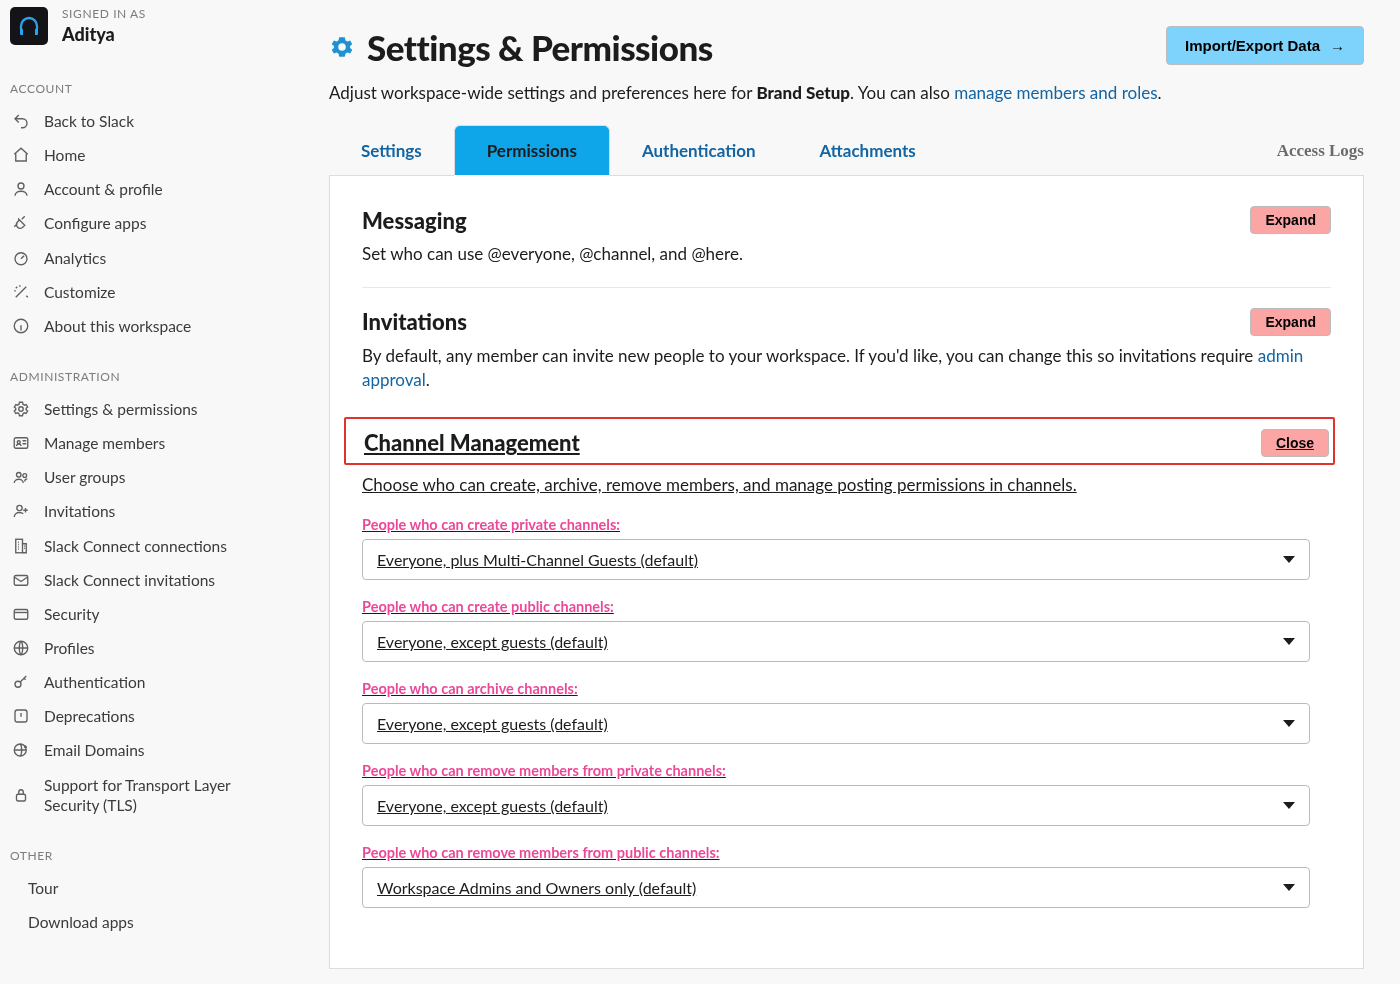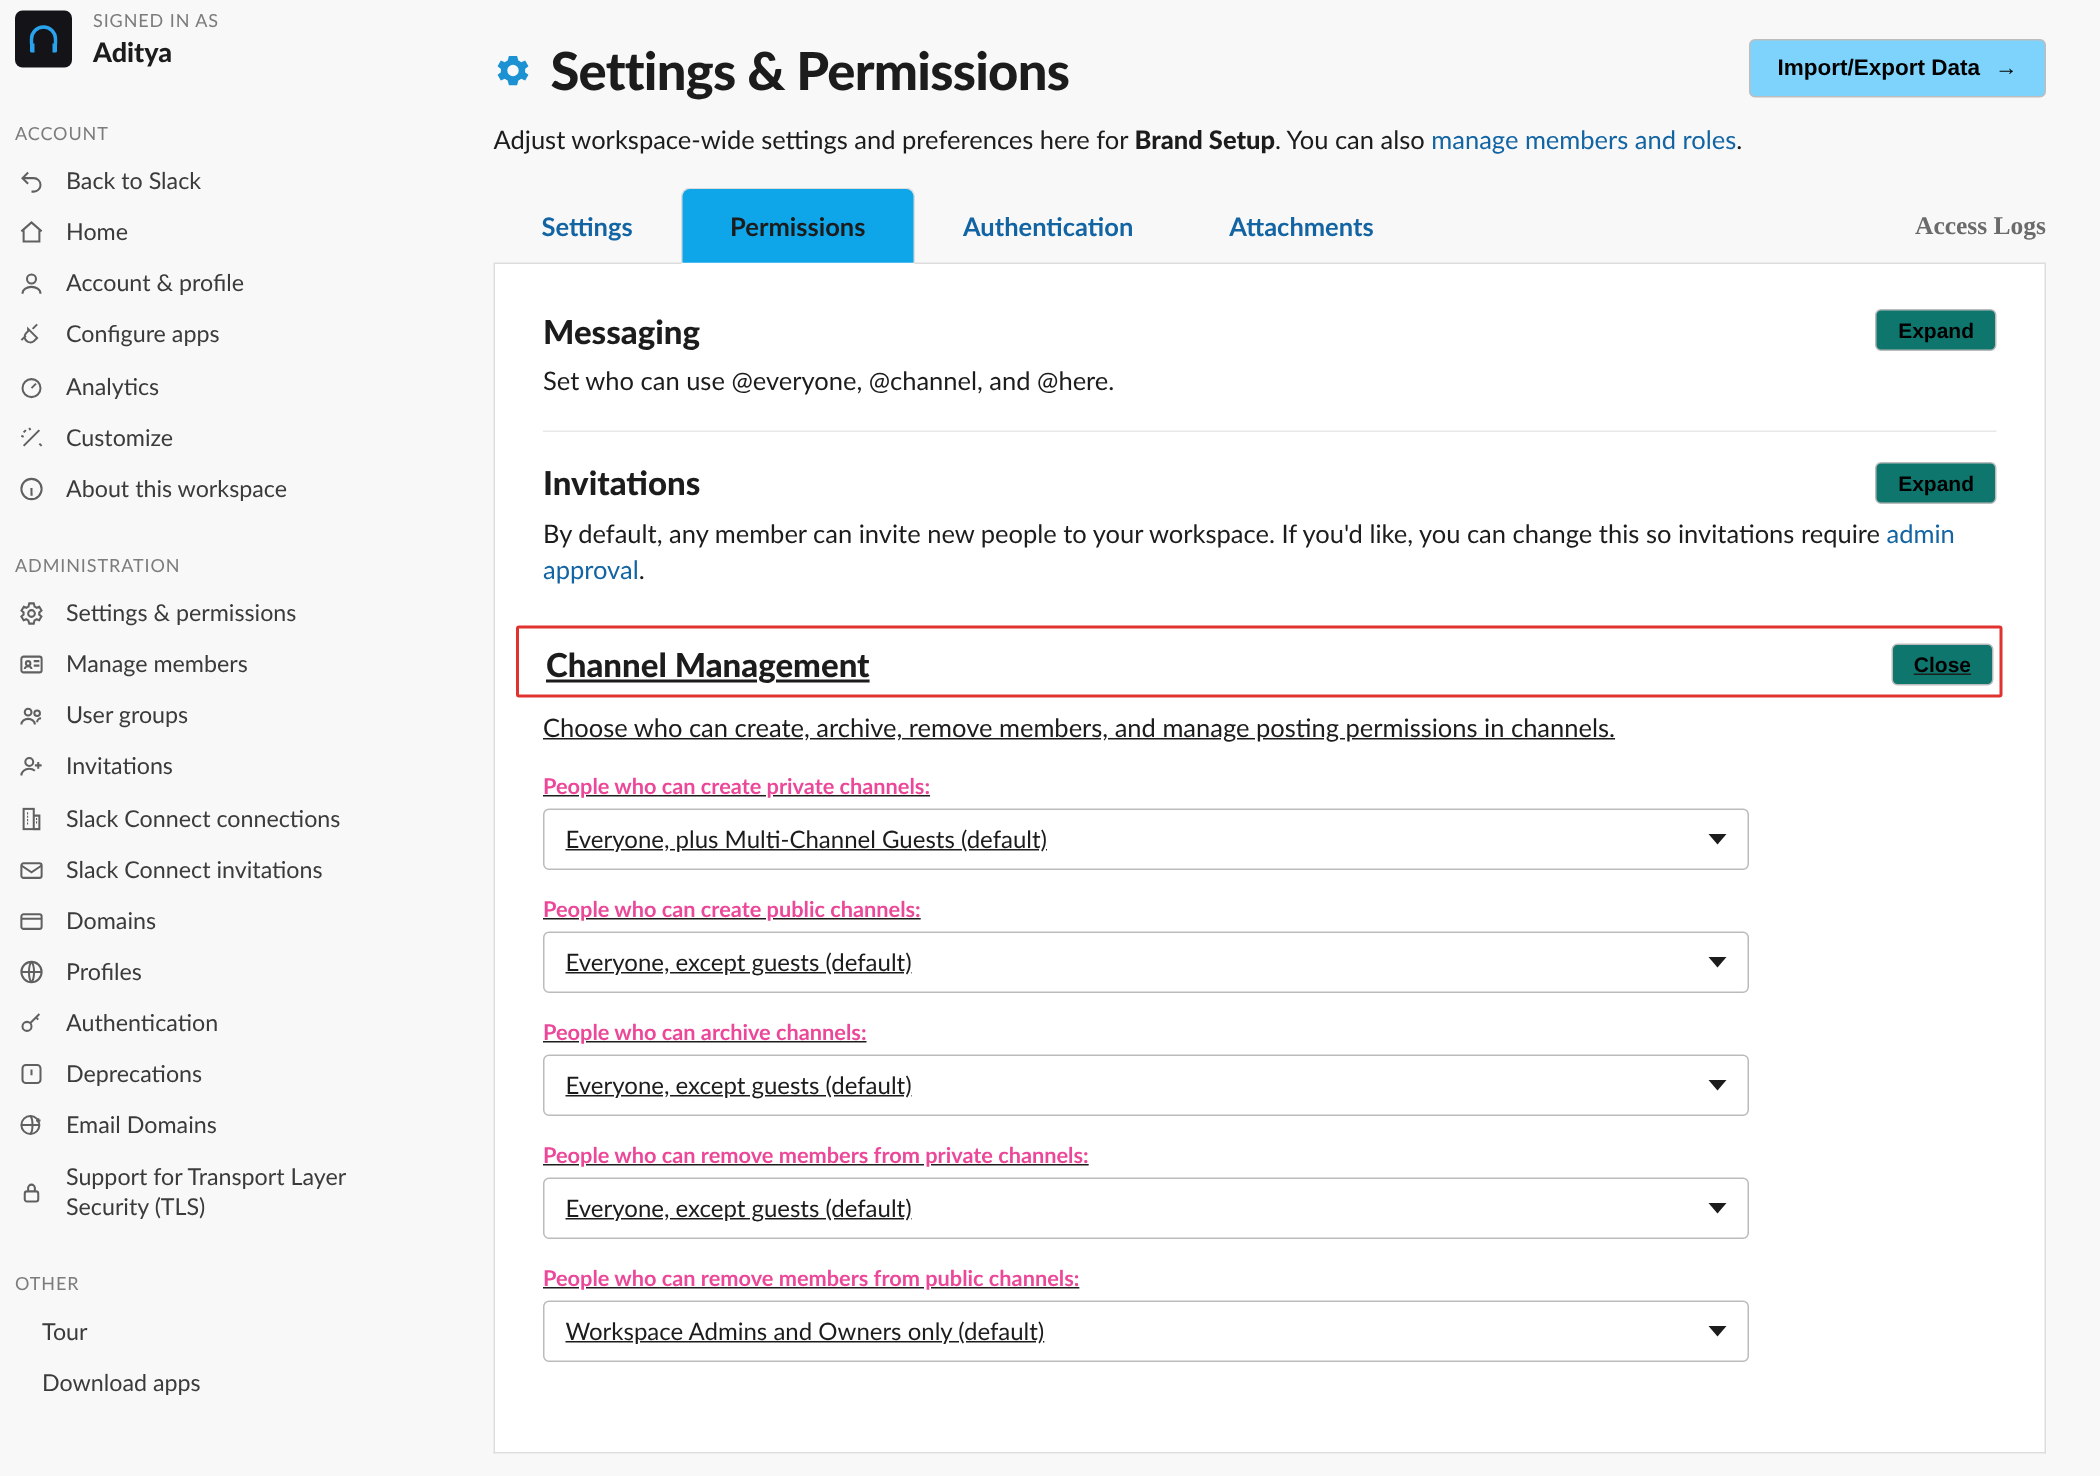--- a/index.html
+++ b/index.html
@@ -163,21 +163,21 @@
     display: flex;
     justify-content: space-between;
     align-items: center;
   }
   .setting-title {
     font-size: 22px;
     font-weight: 900;
   }
   .small-btn {
     border: 1px solid #bbb;
-    background: #0f766e;
+    background: #fca5a5;
     border-radius: 4px;
     padding: 5px 14px;
     font-weight: 700;
     font-size: 14px;
     cursor: pointer;
   }
   .setting-desc {
     margin-top: 8px;
     font-size: 17px;
     color: #1d1c1d;
@@ -190,21 +190,21 @@
     margin: 4px -4px 4px -18px;
   }
   .field-block { margin-top: 18px; }
   .field-label {
     font-size: 14.5px;
     font-weight: 700;
     color: #ec4899;
     margin-bottom: 6px;
   }
   .select {
-    width: 804px;
+    width: 948px;
     max-width: 100%;
     border: 1px solid #bbb;
     border-radius: 4px;
     padding: 10px 14px;
     font-size: 16px;
     color: #1d1c1d;
     display: flex;
     justify-content: space-between;
     align-items: center;
     cursor: pointer;
@@ -359,21 +359,21 @@
         </span>
       <span>Slack Connect invitations</span>
     </li>
     <li class="nav-item">
       <span class="ico">
           <svg viewBox="0 0 24 24" width="18" height="18" fill="none" stroke="currentColor" stroke-width="1.8">
             <rect x="3" y="6" width="18" height="13" rx="2"></rect>
             <path d="M3 10h18"></path>
           </svg>
         </span>
-      <span>Domains</span>
+      <span>Security</span>
     </li>
     <li class="nav-item">
       <span class="ico">
           <svg viewBox="0 0 24 24" width="18" height="18" fill="none" stroke="currentColor" stroke-width="1.8">
             <circle cx="12" cy="12" r="9"></circle>
             <path d="M3 12h18M12 3c3 3 3 15 0 18M12 3c-3 3-3 15 0 18"></path>
           </svg>
         </span>
       <span>Profiles</span>
     </li>

